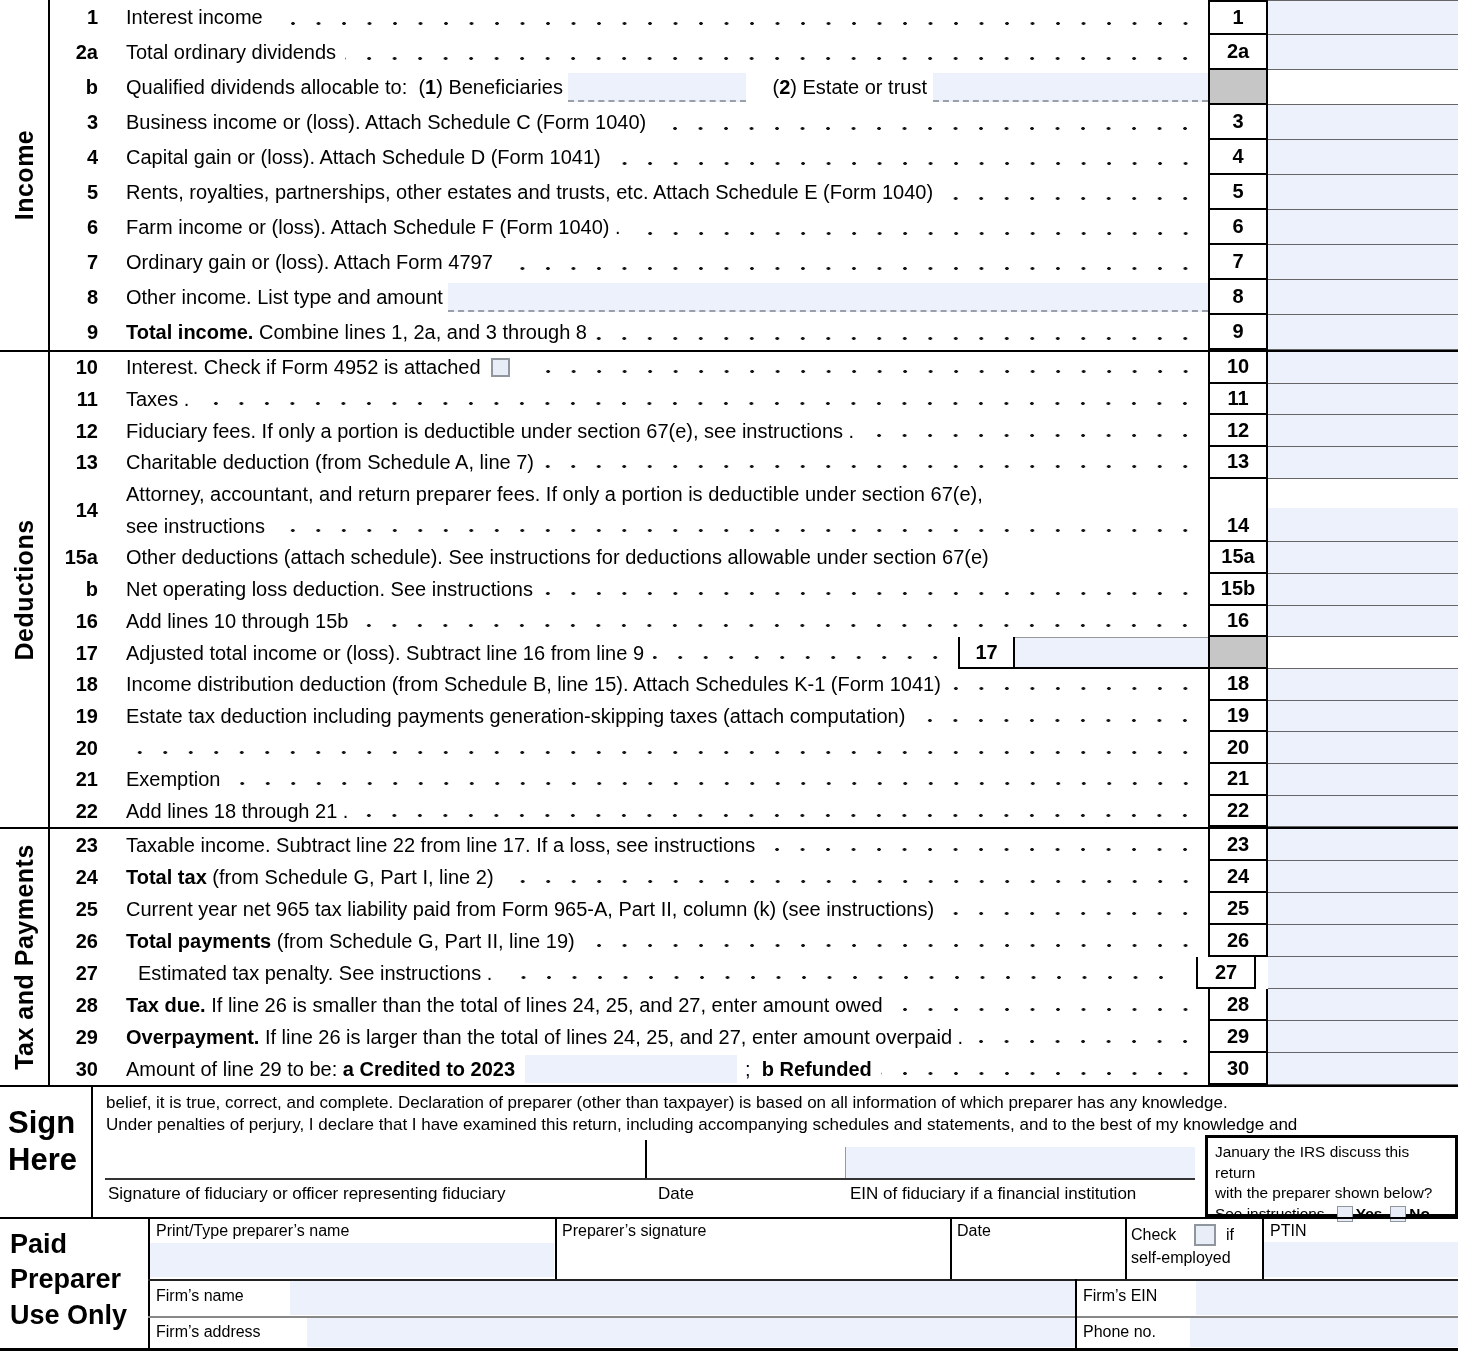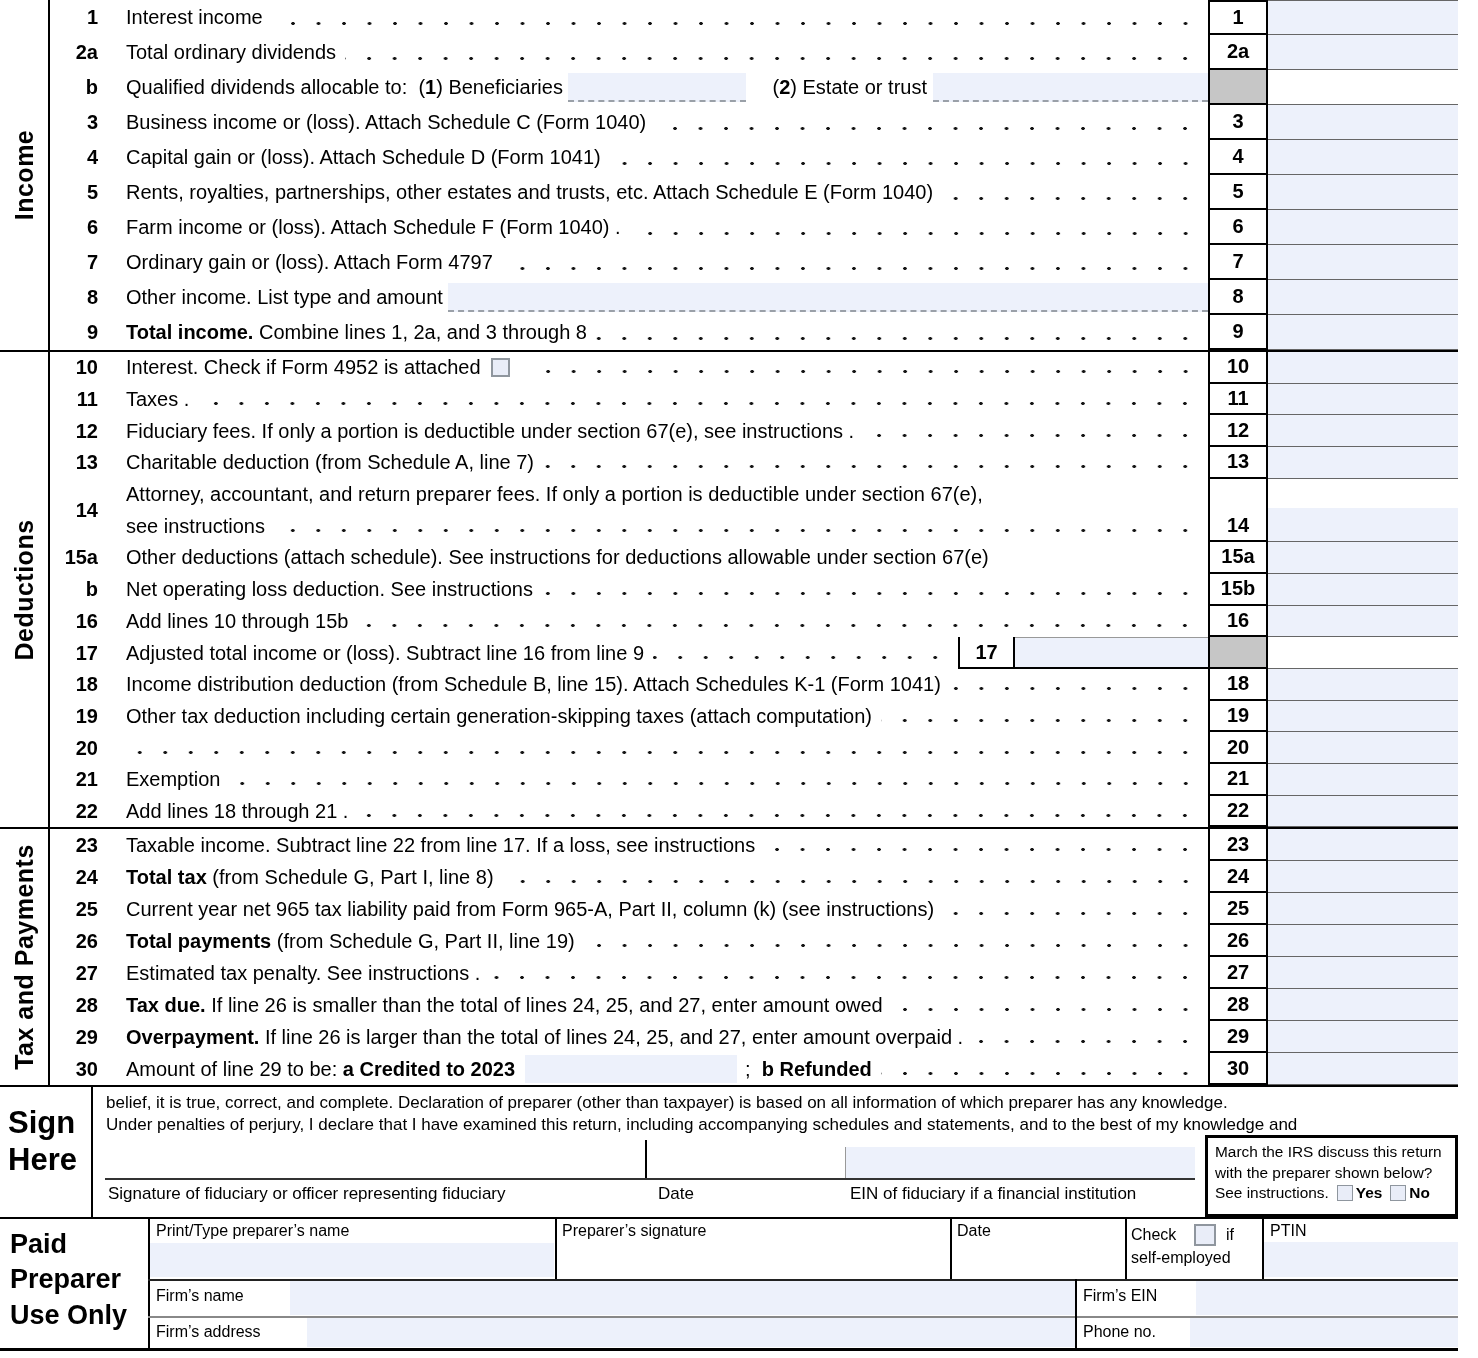--- a/index.html
+++ b/index.html
@@ -293,21 +293,21 @@
             <div class="lbl">
               <span class="t">Income distribution deduction (from Schedule B, line 15). Attach Schedules K-1 (Form 1041)</span>
               <span class="dots"></span>
             </div>
             <div class="nbx">18</div>
             <div class="amt blue"></div>
           </div>
           <div class="line" style="height: 31.7px;">
             <div class="ln">19</div>
             <div class="lbl">
-              <span class="t">Other tax deduction including certain generation-skipping taxes (attach computation)</span>
+              <span class="t">Estate tax deduction including payments generation-skipping taxes (attach computation)</span>
               <span class="dots"></span>
             </div>
             <div class="nbx">19</div>
             <div class="amt blue"></div>
           </div>
           <div class="line" style="height: 31.7px;">
             <div class="ln">20</div>
             <div class="lbl">
               <span class="dots"></span>
             </div>
@@ -345,21 +345,21 @@
               <span class="t">Taxable income. Subtract line 22 from line 17. If a loss, see instructions</span>
               <span class="dots"></span>
             </div>
             <div class="nbx">23</div>
             <div class="amt blue"></div>
           </div>
           <div class="line" style="height: 32px;">
             <div class="ln">24</div>
             <div class="lbl">
               <span class="t b">Total tax</span>
-              <span class="t"> (from Schedule G, Part I, line 8)</span>
+              <span class="t"> (from Schedule G, Part I, line 2)</span>
               <span class="dots"></span>
             </div>
             <div class="nbx">24</div>
             <div class="amt blue"></div>
           </div>
           <div class="line" style="height: 32px;">
             <div class="ln">25</div>
             <div class="lbl">
               <span class="t">Current year net 965 tax liability paid from Form 965-A, Part II, column (k) (see instructions)</span>
               <span class="dots"></span>
@@ -370,21 +370,21 @@
           <div class="line" style="height: 32px; justify-content: center;">
             <div class="ln">26</div>
             <div class="lbl">
               <span class="t b">Total payments</span>
               <span class="t"> (from Schedule G, Part II, line 19)</span>
               <span class="dots"></span>
             </div>
             <div class="nbx">26</div>
             <div class="amt blue"></div>
           </div>
-          <div class="line" style="height: 32px;">
+          <div class="line" style="height: 32px; gap: 12px;">
             <div class="ln">27</div>
             <div class="lbl">
               <span class="t">Estimated tax penalty. See instructions .</span>
               <span class="dots"></span>
             </div>
             <div class="nbx">27</div>
             <div class="amt blue"></div>
           </div>
           <div class="line" style="height: 32px;">
             <div class="ln">28</div>
@@ -432,21 +432,21 @@
     </div>
     <div class="sig-area"></div>
     <div class="date-area"></div>
     <div class="sig-tick"></div>
     <div class="ein-fld"></div>
     <div class="sig-line"></div>
     <div class="sig-label">Signature of fiduciary or officer representing fiduciary</div>
     <div class="date-label">Date</div>
     <div class="ein-label">EIN of fiduciary if a financial institution</div>
     <div class="irs-box">
-      <div>March the IRS discuss this return</div>
+      <div>January the IRS discuss this return</div>
       <div>with the preparer shown below?</div>
       <div><span>See instructions.</span><span class="cbx"></span><span class="yn">Yes</span><span class="cbx"></span><span class="yn">No</span></div>
     </div>
   </div>
 
   <div class="prep">
     <div class="prep-title">Paid Preparer Use Only</div>
     <div class="prep-vrule"></div>
     <div class="pv" style="left:555px"></div>
     <div class="pv" style="left:950px"></div>

